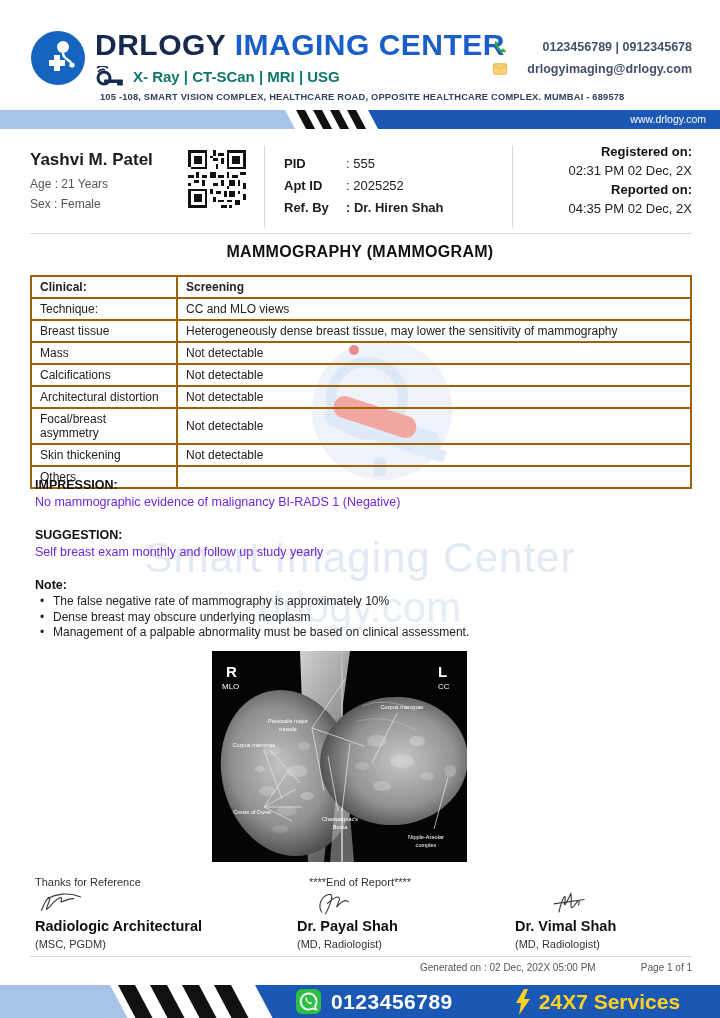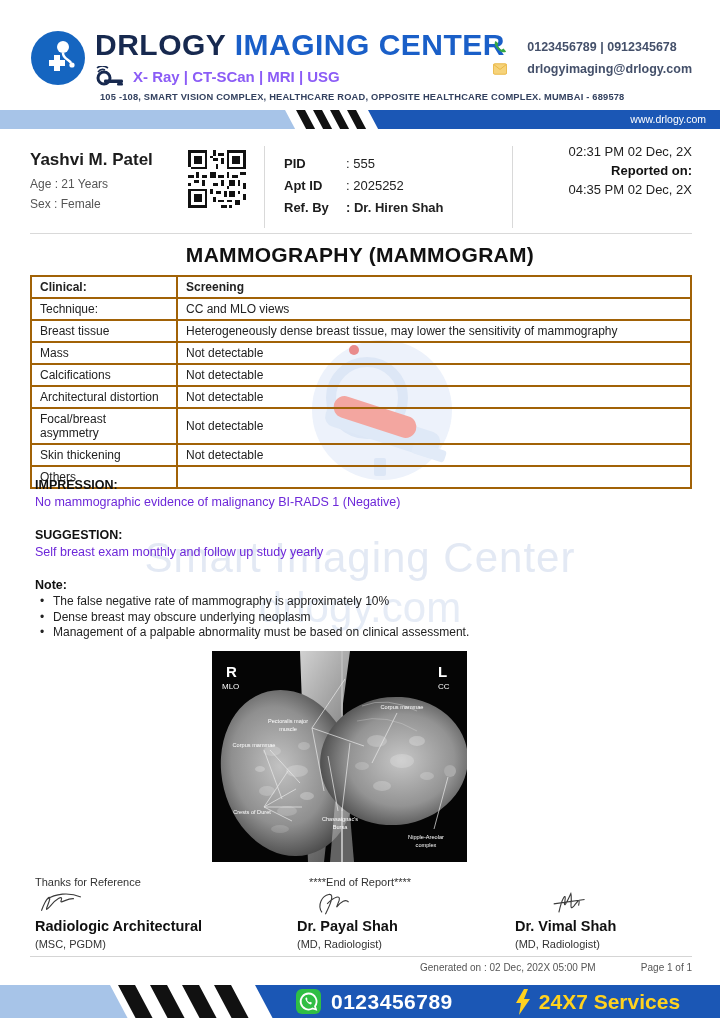--- a/index.html
+++ b/index.html
@@ -6,23 +6,23 @@
   .page{position:relative;width:720px;height:1018px;background:#ffffff;overflow:hidden;
         font-family:"Liberation Sans","DejaVu Sans",sans-serif;color:#222;}
   .abs{position:absolute;}
 
   
   .logo{left:30px;top:30px;width:56px;height:56px;}
   .brand{left:95px;top:28px;font-size:30px;font-weight:800;letter-spacing:.5px;white-space:nowrap;}
   .brand .b1{color:#17294f;}
   .brand .b2{color:#1a5fc8;}
   .services{left:95px;top:66px;display:flex;align-items:center;gap:8px;}
-  .services .txt{font-size:15px;font-weight:700;color:#8b5cf6;white-space:nowrap;text-align:right;}
+  .services .txt{font-size:15px;font-weight:700;color:#0f766e;white-space:nowrap;text-align:right;}
   .contact{right:28px;top:36px;text-align:left;}
-  .contact .row{display:flex;align-items:center;gap:20px;height:22px;}
+  .contact .row{display:flex;align-items:center;gap:20px;height:22px;justify-content:space-between;}
   .contact .txt{font-size:12.5px;color:#44506a;font-weight:600;white-space:nowrap;}
   .address{left:100px;top:92px;font-size:9.3px;font-weight:700;color:#33415f;letter-spacing:.2px;white-space:nowrap;}
 
   
   .banner-top{left:0;top:110px;width:720px;height:19px;background:#ffffff;overflow:hidden;}
   .banner-bottom{left:0;top:985px;width:720px;height:33px;background:#ffffff;overflow:hidden;}
   .bl-light{position:absolute;top:0;bottom:0;background:#a7c4e8;transform:skewX(28deg);transform-origin:top left;}
   .bl-dark{position:absolute;top:0;bottom:0;background:#1b57b5;transform:skewX(28deg);transform-origin:top left;}
   .stripe{position:absolute;top:0;bottom:0;background:#111;transform:skewX(28deg);transform-origin:top left;}
   .site{position:absolute;right:14px;top:0;height:19px;line-height:19px;color:#fff;font-size:10.5px;}
@@ -39,21 +39,21 @@
   .pid-block{left:284px;top:152px;font-size:13px;}
   .pid-block .row{display:flex;height:22px;align-items:center;}
   .pid-block .lb{width:62px;font-weight:800;color:#1c1c1c;}
   .pid-block .vl{color:#222;}
   .pid-block .vl.bold{font-weight:800;}
   .reg-block{left:470px;top:142px;width:222px;text-align:right;font-size:13px;line-height:19px;}
   .reg-block .lb{font-weight:800;color:#111;}
   .pt-hr{left:30px;top:233px;width:662px;height:1px;background:#d9d9d9;}
 
   
-  .rpt-title{left:0;top:243px;width:720px;text-align:center;font-size:21px;font-weight:800;color:#111;letter-spacing:.3px;}
+  .rpt-title{left:0;top:243px;width:720px;text-align:center;font-size:16px;font-weight:800;color:#111;letter-spacing:.3px;}
   table.rpt{position:absolute;left:30px;top:275px;width:662px;border-collapse:collapse;z-index:1;}
   table.rpt td{border:2px solid #a16207;font-size:12px;padding:3px 8px;height:14px;color:#222;background:transparent;}
   table.rpt td.c1{width:128px;}
   table.rpt tr:first-child td{font-weight:800;}
 
   .sec-h{font-size:12.5px;font-weight:800;color:#111;}
   .sec-t{font-size:12.5px;color:#6d28d9;}
   .impression-h{left:35px;top:478px;}
   .impression-t{left:35px;top:495px;}
   .suggestion-h{left:35px;top:528px;}
@@ -167,20 +167,21 @@
     </div>
     <div class="row">
       <span class="lb">Ref. By</span>
       <span class="vl bold">: Dr. Hiren Shah</span>
     </div>
   </div>
 
   <div class="abs vdiv" style="left:512px;"></div>
 
   <div class="abs reg-block">
+    <div class="lb">Registered on:</div>
     <div>02:31 PM 02 Dec, 2X</div>
     <div class="lb">Reported on:</div>
     <div>04:35 PM 02 Dec, 2X</div>
   </div>
 
   <div class="abs pt-hr"></div>
 
   <svg class="abs wm" style="left:262px;top:338px;" width="240" height="145" viewBox="0 0 240 145">
     <circle cx="120" cy="72" r="70" fill="#edf2fb"></circle>
     <circle cx="105" cy="60" r="36" fill="none" stroke="#dde7f6" stroke-width="10"></circle>

